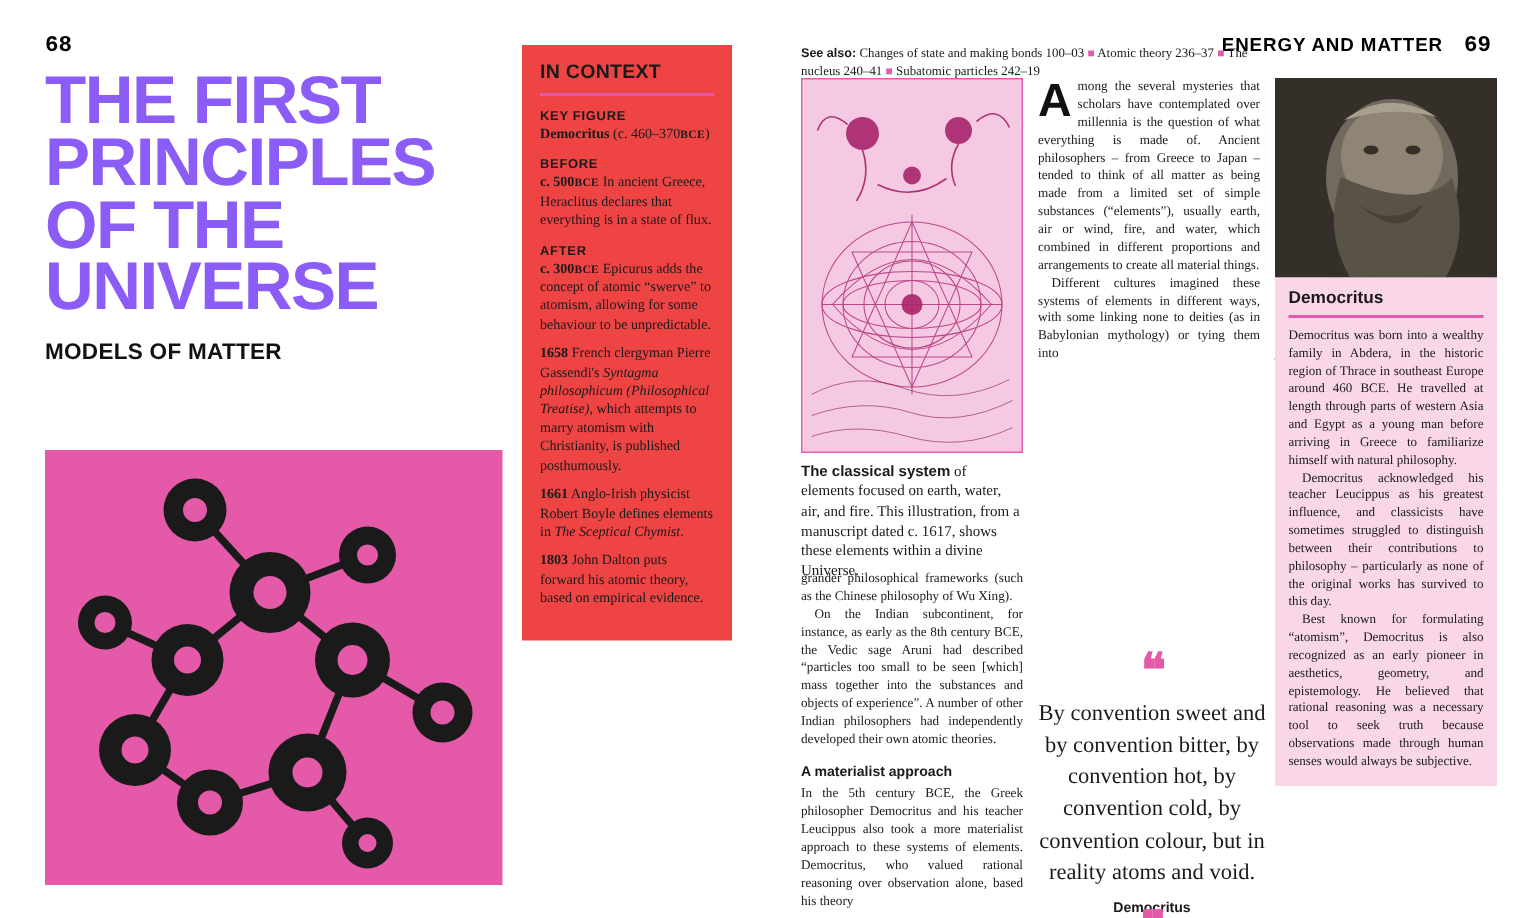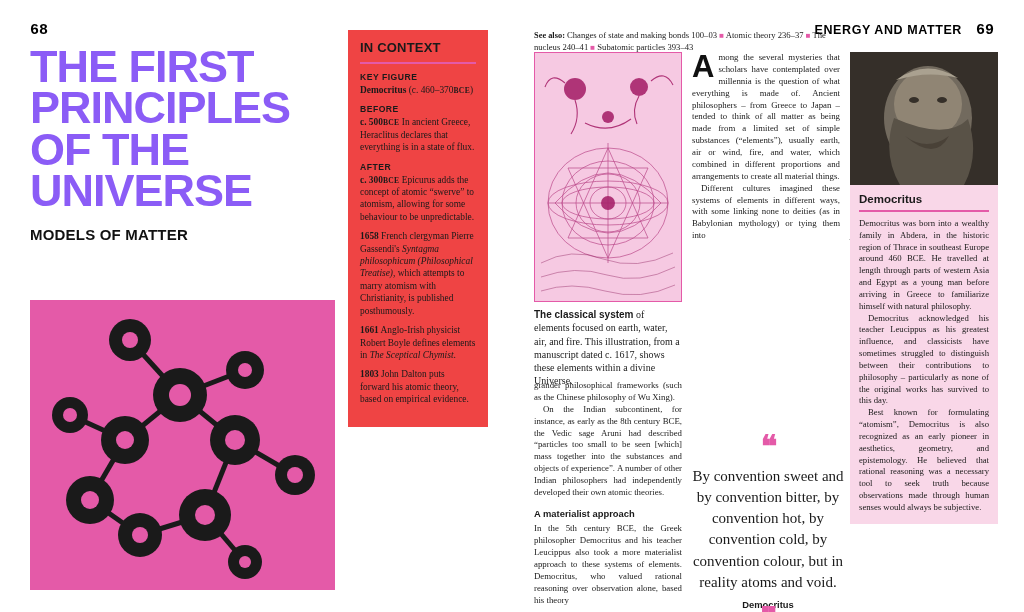--- a/index.html
+++ b/index.html
@@ -69,21 +69,21 @@
   .ctx-p{font-size:9.4px;line-height:1.32;margin:0 0 7px 0;}
   .ctx-p b{font-weight:bold;}
   .ctx-p i{font-style:italic;}
   .sc{font-size:7.6px;font-weight:bold;letter-spacing:.3px;}
 
   
   .see-also{
     position:absolute;left:22px;top:30px;width:300px;
     font-size:8.6px;line-height:1.35;
   }
-  .see-also b{font-family:Liberation Serif, serif;font-size:8.4px;}
+  .see-also b{font-family:Liberation Sans, sans-serif;font-size:8.4px;}
   .sq{color:#e45aa8;font-size:8px;}
 
   .fig-box{
     position:absolute;left:22px;top:52px;width:148px;height:250px;
     background:#f6c9e2;border:1px solid #e45aa8;box-sizing:border-box;
     overflow:hidden;
   }
   .fig-cap{
     position:absolute;left:22px;top:308px;width:148px;
     font-size:10px;line-height:1.33;
@@ -242,21 +242,21 @@
     <div class="folio folio-right">69</div>
 
     <div class="see-also">
       <b>See also:</b>
       <span>Changes of state and making bonds 100–03</span>
       <span class="sq">■</span>
       <span>Atomic theory 236–37</span>
       <span class="sq">■</span>
       <span>The nucleus 240–41</span>
       <span class="sq">■</span>
-      <span>Subatomic particles 393–43</span>
+      <span>Subatomic particles 242–19</span>
     </div>
 
     <div class="fig-box">
       <svg width="146" height="248" viewBox="0 0 146 248" aria-hidden="true">
         <rect x="0" y="0" width="146" height="248" fill="#f6c9e2"></rect>
         <g stroke="#b0327a" fill="none" stroke-width="0.7" opacity="0.85">
           <ellipse cx="73" cy="150" rx="60" ry="55"></ellipse>
           <ellipse cx="73" cy="150" rx="46" ry="42"></ellipse>
           <ellipse cx="73" cy="150" rx="32" ry="29"></ellipse>
           <ellipse cx="73" cy="150" rx="18" ry="16"></ellipse>

